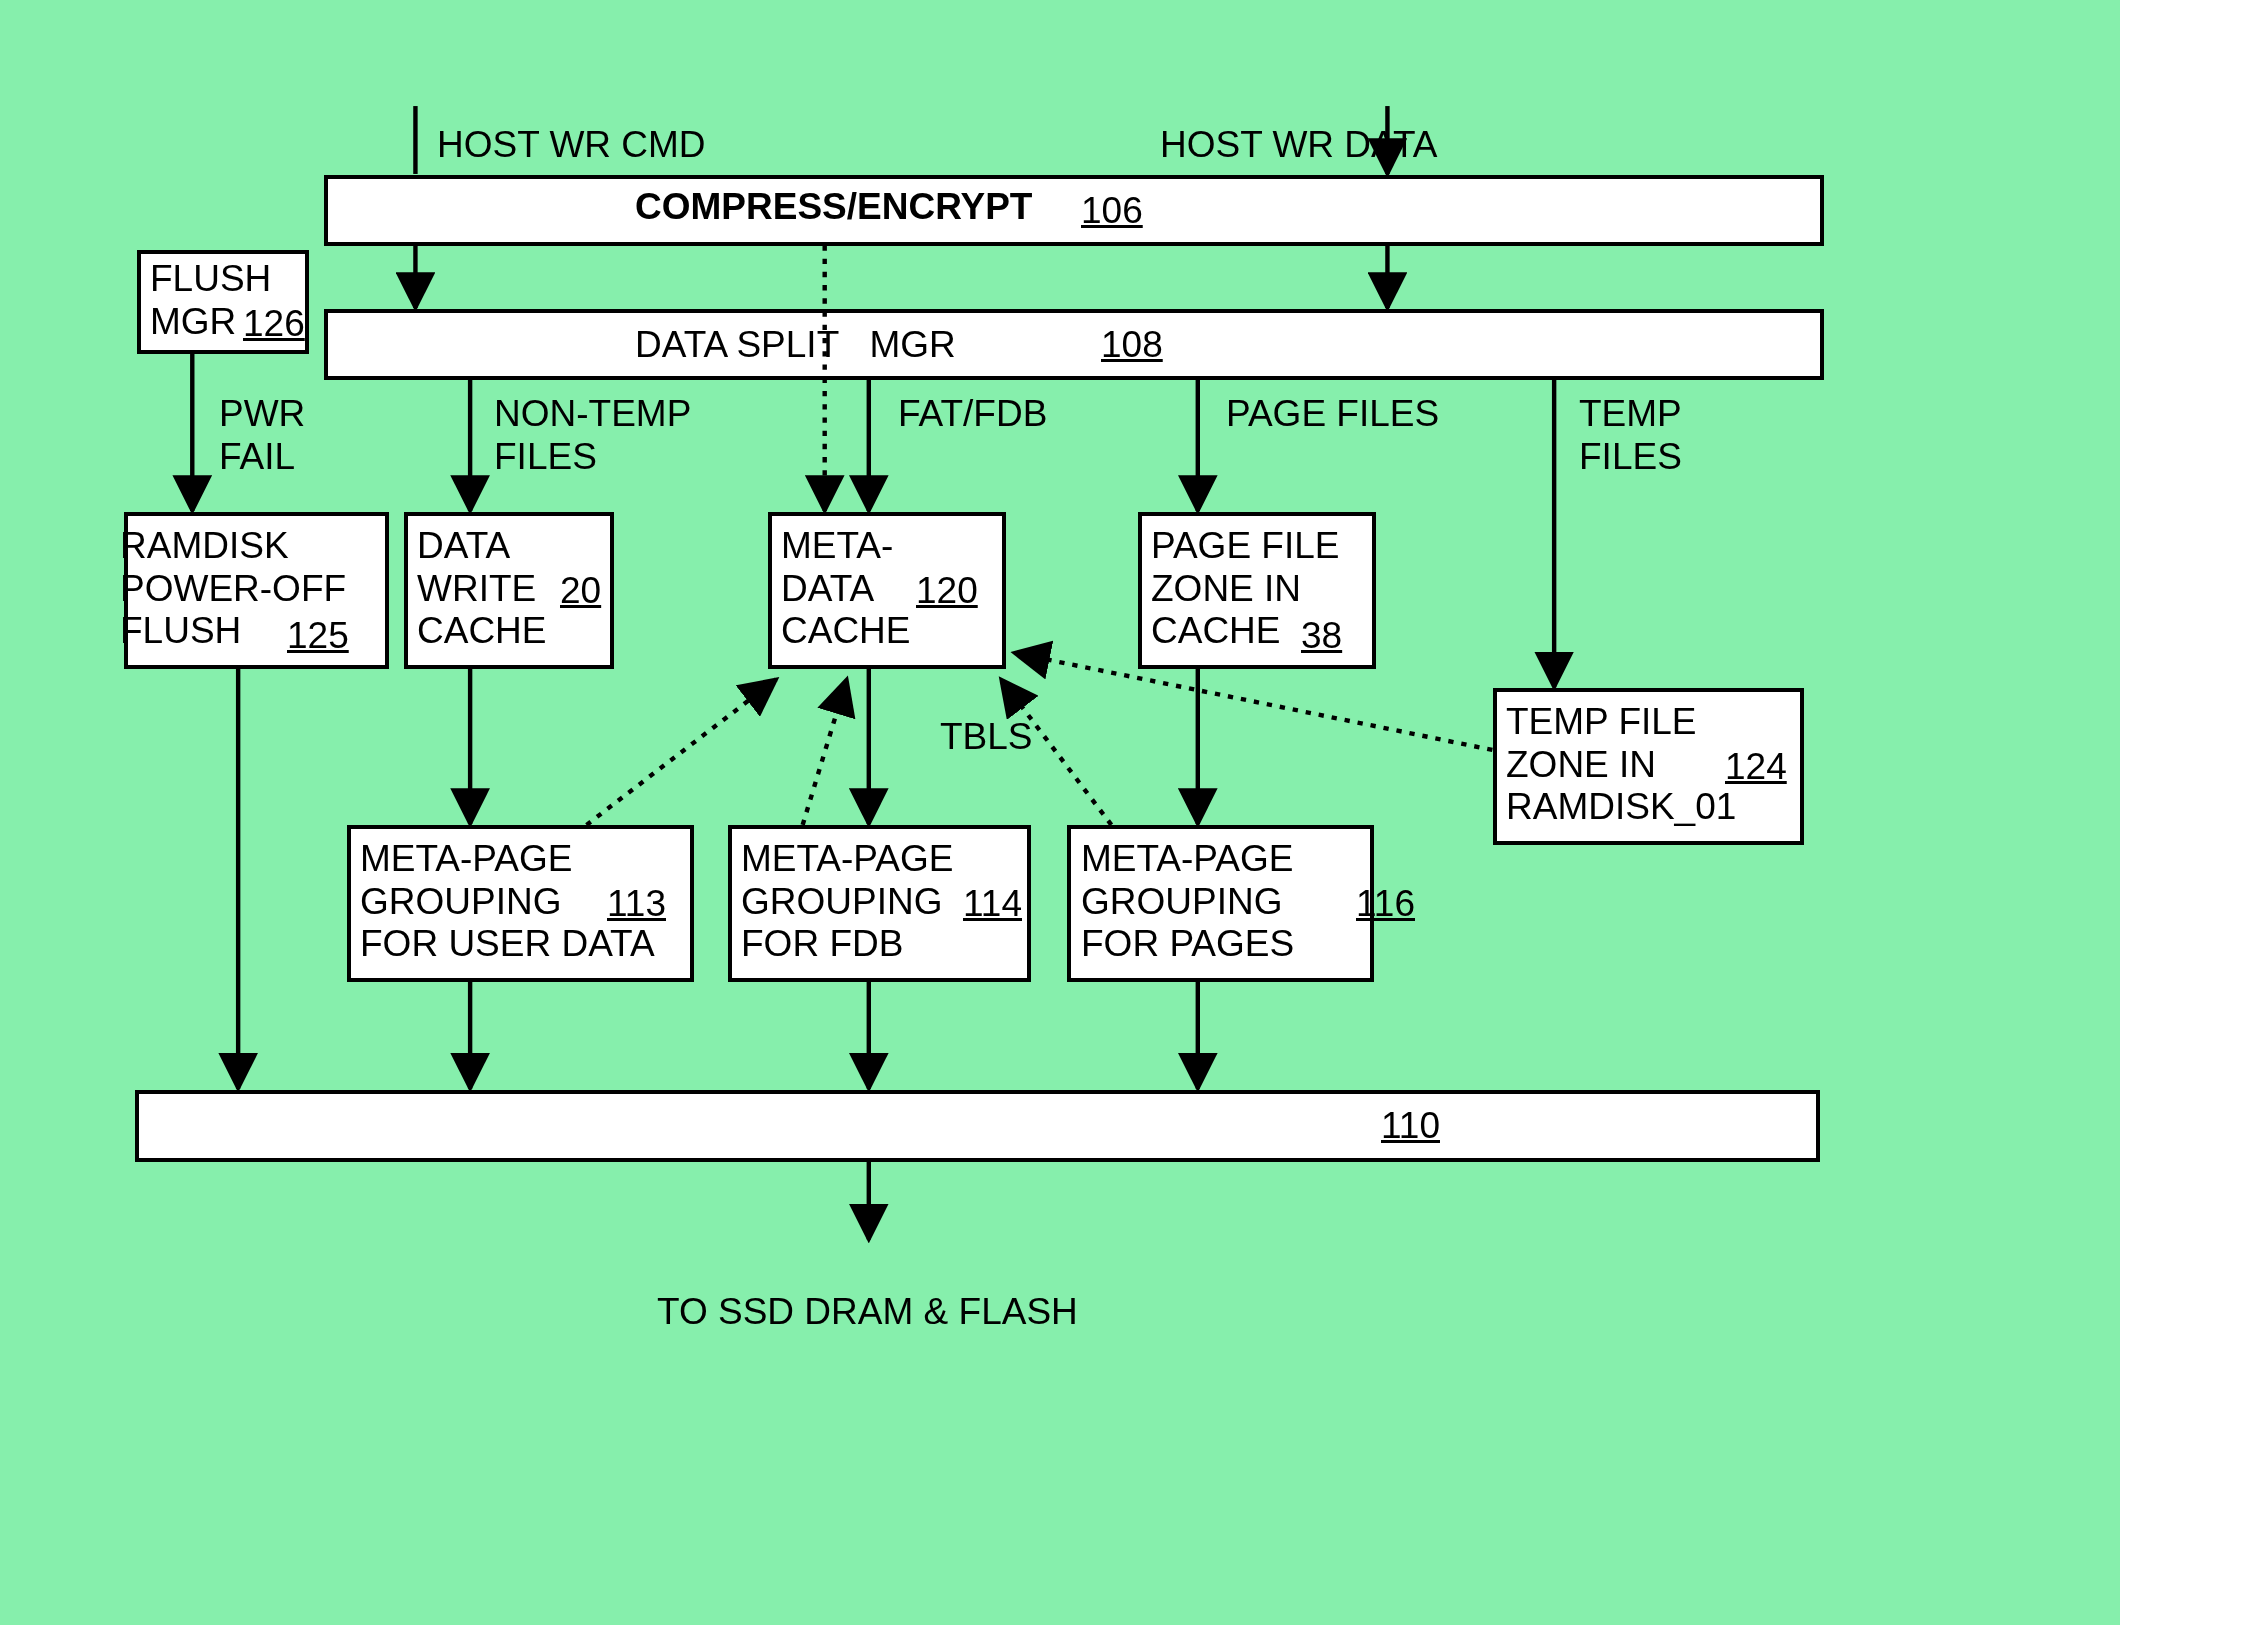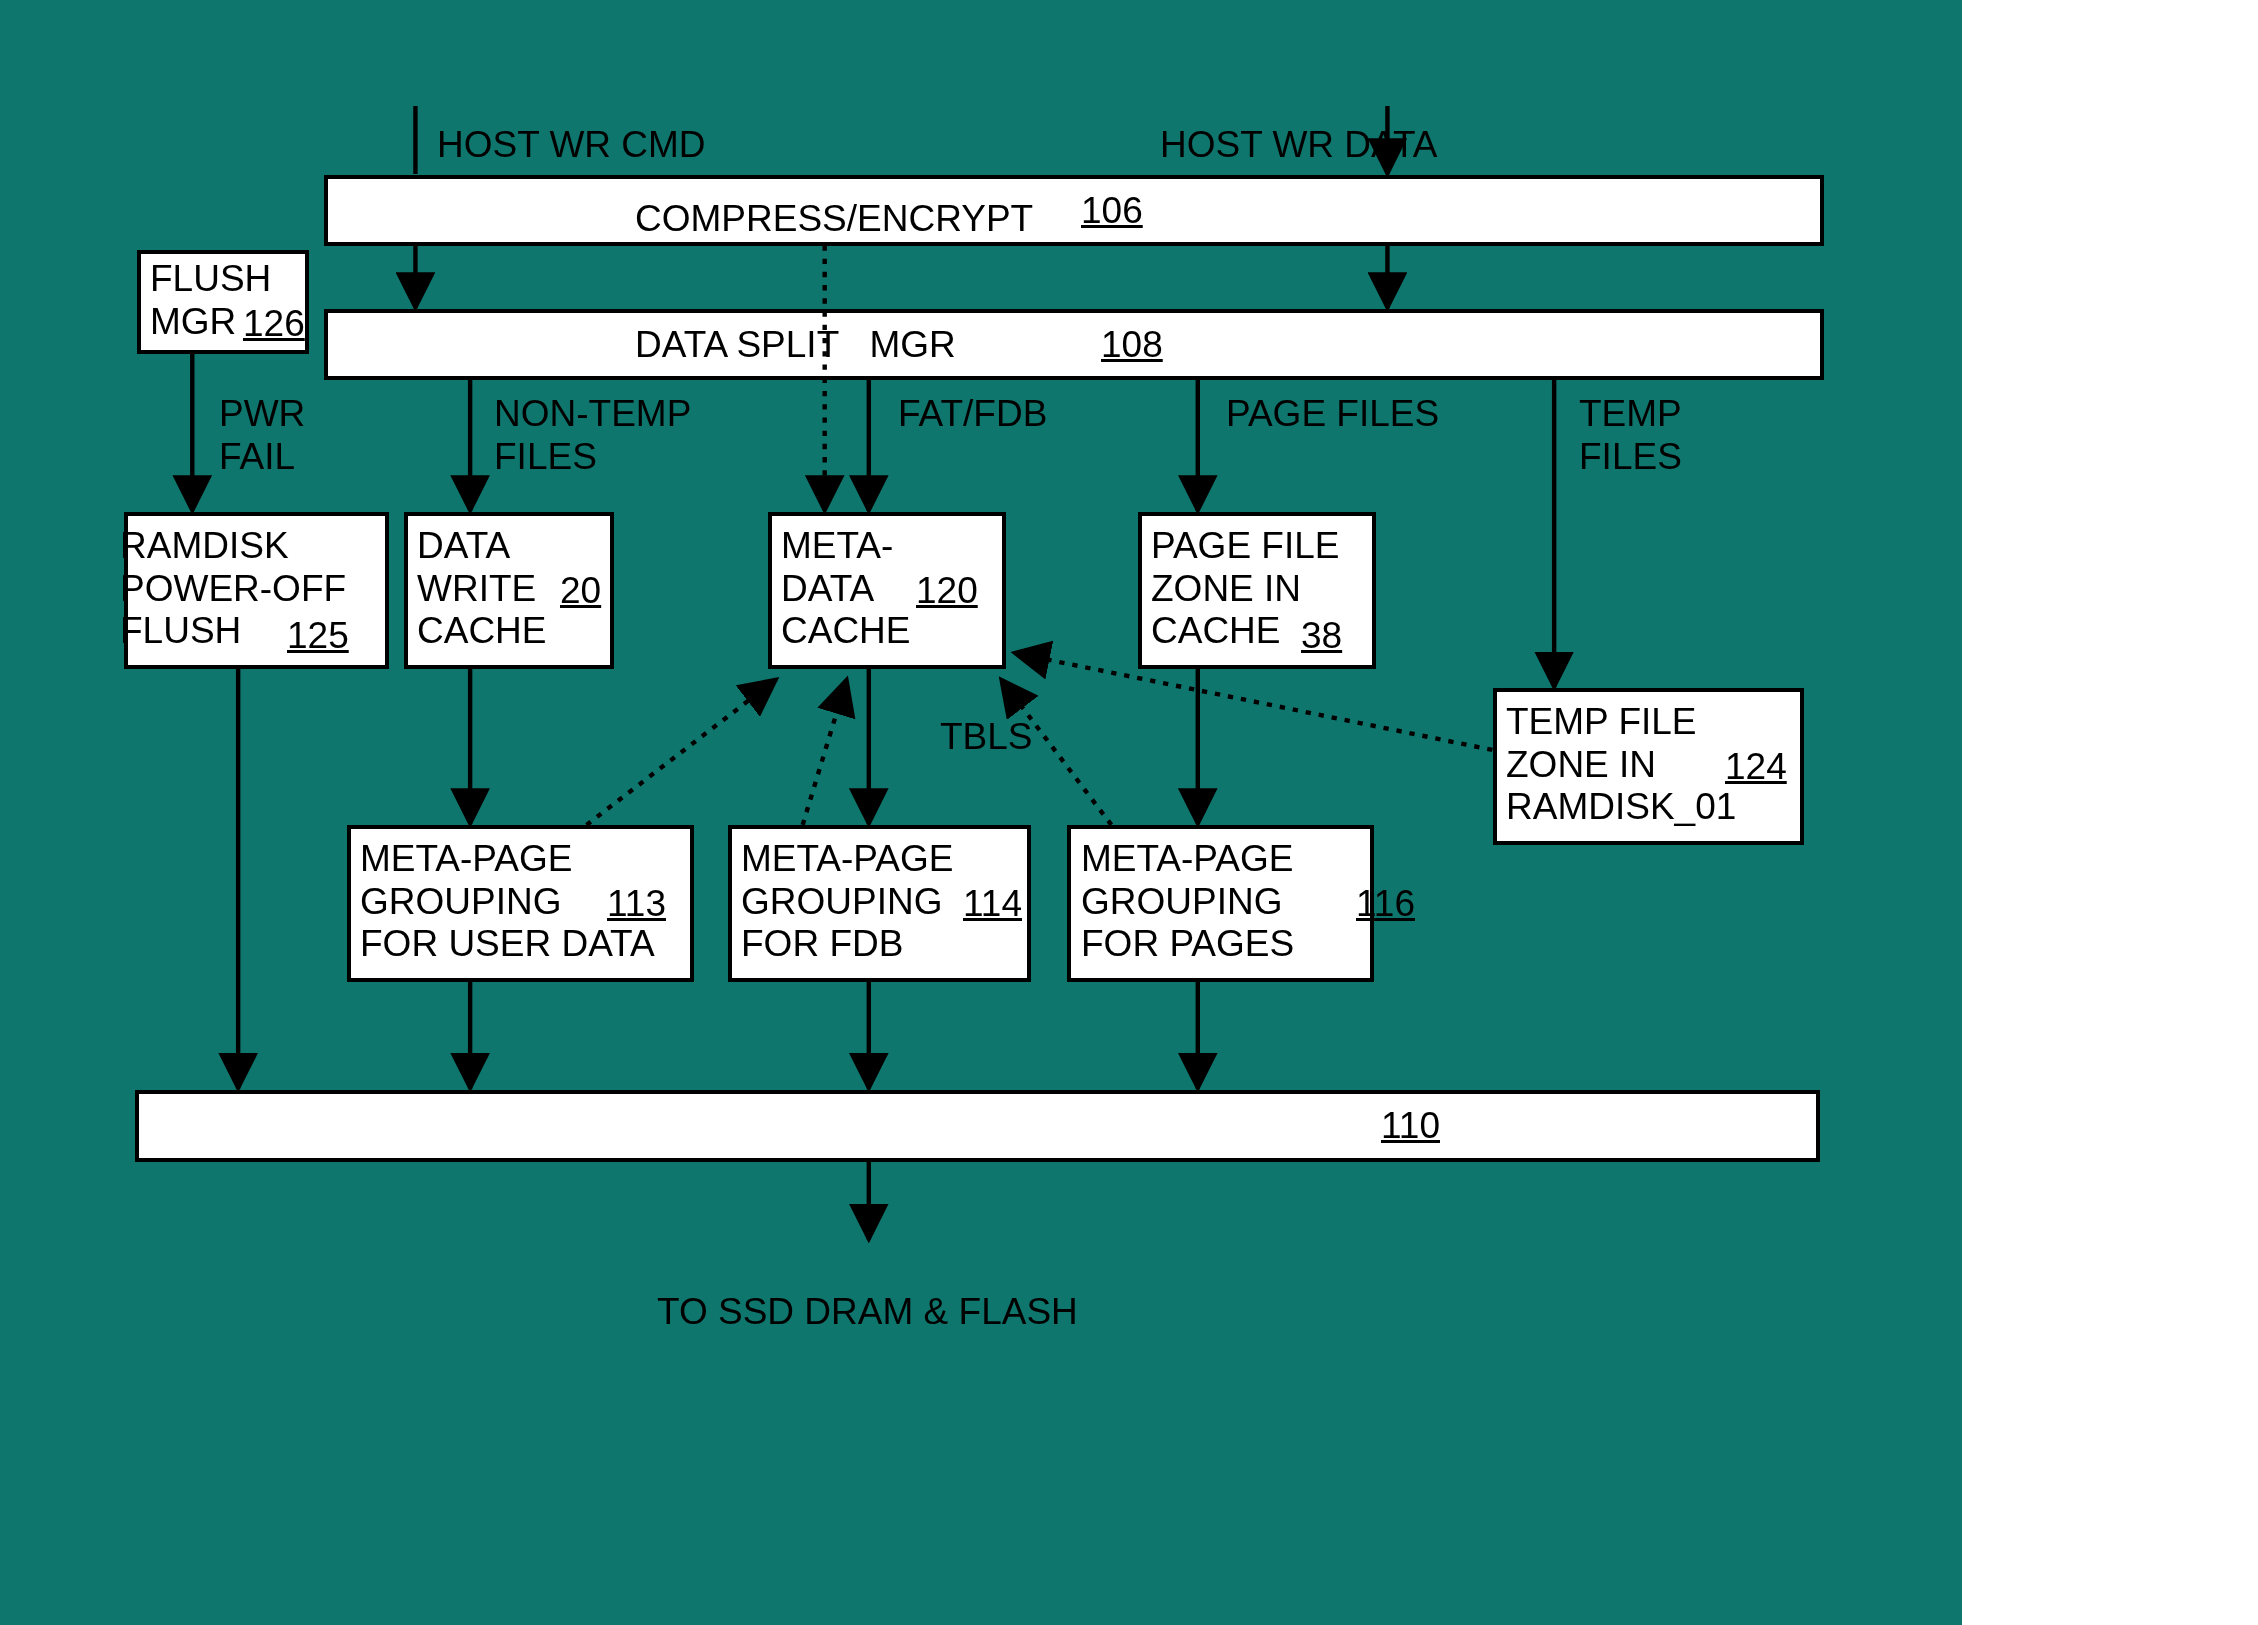--- a/index.html
+++ b/index.html
@@ -3,23 +3,23 @@
 <meta charset="utf-8">
 <style>
   html, body {
     margin: 0;
     padding: 0;
     background: #fff;
     font-family: Arial, Helvetica, sans-serif;
   }
   #canvas {
     position: relative;
-    width: 1962px;
+    width: 2120px;
     height: 1626px;
-    background: #0f766e;
+    background: #86efac;
   }
   .box {
     position: absolute;
     border: 4.4px solid #000;
     box-sizing: border-box;
     background: #fff;
   }
   .lbl {
     position: absolute;
     font-size: 37px;
@@ -40,21 +40,21 @@
 </style>
 </head>
 <body>
 
 <div id="canvas">
 
   <div class="lbl" style="left:437px; top:124px;">HOST WR CMD</div>
   <div class="lbl" style="left:1160px; top:124px;">HOST WR DATA</div>
 
   <div class="box" style="left:324px; top:175px; width:1500px; height:71px;"></div>
-  <div class="lbl" style="left:635px; top:198px;">COMPRESS/ENCRYPT</div>
+  <div class="lbl" style="left:635px; top:186px;font-weight:bold;">COMPRESS/ENCRYPT</div>
   <div class="lbl ref" style="left:1081px; top:190px;">106</div>
 
   <div class="box" style="left:324px; top:309px; width:1500px; height:71px;"></div>
   <div class="lbl" style="left:635px; top:324px;">DATA SPLIT   MGR</div>
   <div class="lbl ref" style="left:1101px; top:324px;">108</div>
 
   <div class="box" style="left:137px; top:250px; width:172px; height:104px;"></div>
   <div class="lbl" style="left:150px; top:258px;">FLUSH
 MGR</div>
   <div class="lbl ref" style="left:243px; top:303px;">126</div>

